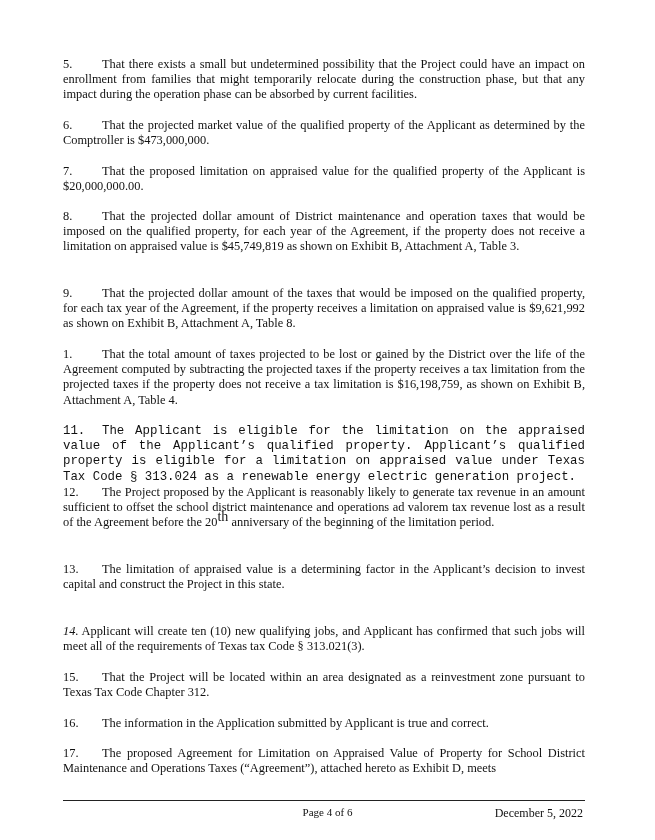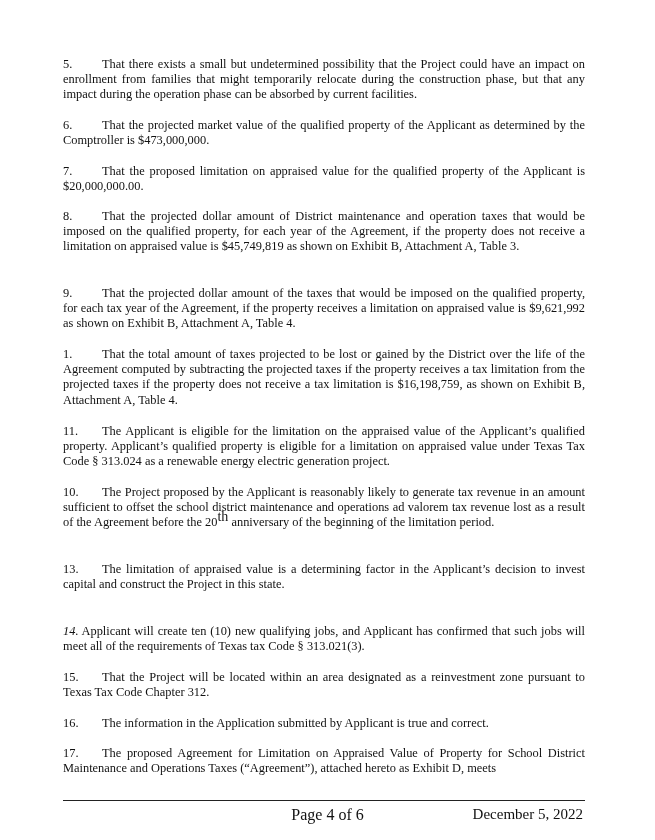--- a/index.html
+++ b/index.html
@@ -51,28 +51,28 @@
       width: 522px;
       height: 0;
       border-top: 1px solid #222222;
     }
     .footer-page {
       position: absolute;
       top: 806px;
       left: 0;
       width: 655px;
       text-align: center;
-      font-size: 16px;
+      font-size: 11px;
       font-family: "Liberation Serif", serif;
     }
     .footer-date {
       position: absolute;
       top: 806px;
       right: 72px;
-      font-size: 15px;
+      font-size: 12px;
       font-family: "Liberation Serif", serif;
     }
   </style>
 </head>
 <body>
 
 <div class="page">
 
   <p class="para" style="top:0px;">
     <span class="num">5.</span><span>That there exists a small but undetermined possibility that the Project could have an impact on enrollment from families that might temporarily relocate during the construction phase, but that any impact during the operation phase can be absorbed by current facilities.</span>
@@ -84,33 +84,33 @@
 
   <p class="para" style="top:107px;">
     <span class="num">7.</span><span>That the proposed limitation on appraised value for the qualified property of the Applicant is $20,000,000.00.</span>
   </p>
 
   <p class="para" style="top:152px;">
     <span class="num">8.</span><span>That the projected dollar amount of District maintenance and operation taxes that would be imposed on the qualified property, for each year of the Agreement, if the property does not receive a limitation on appraised value is $45,749,819 as shown on Exhibit B, Attachment A, Table 3.</span>
   </p>
 
   <p class="para" style="top:229px;">
-    <span class="num">9.</span><span>That the projected dollar amount of the taxes that would be imposed on the qualified property, for each tax year of the Agreement, if the property receives a limitation on appraised value is $9,621,992 as shown on Exhibit B, Attachment A, Table 4.</span>
+    <span class="num">9.</span><span>That the projected dollar amount of the taxes that would be imposed on the qualified property, for each tax year of the Agreement, if the property receives a limitation on appraised value is $9,621,992 as shown on Exhibit B, Attachment A, Table 8.</span>
   </p>
 
   <p class="para" style="top:290px;">
     <span class="num">1.</span><span>That the total amount of taxes projected to be lost or gained by the District over the life of the Agreement computed by subtracting the projected taxes if the property receives a tax limitation from the projected taxes if the property does not receive a tax limitation is $16,198,759, as shown on Exhibit B, Attachment A, Table 4.</span>
   </p>
 
-  <p class="para" style="top:367px;">
+  <p class="para" style="top:367px;font-family:Liberation Mono, monospace;">
     <span class="num">11.</span><span>The Applicant is eligible for the limitation on the appraised value of the Applicant’s qualified property.  Applicant’s qualified property is eligible for a limitation on appraised value under Texas Tax Code § 313.024 as a renewable energy electric generation project.</span>
   </p>
 
   <p class="para" style="top:428px;">
-    <span class="num">10.</span><span>The Project proposed by the Applicant is reasonably likely to generate tax revenue in an amount sufficient to offset the school district maintenance and operations ad valorem tax revenue lost as a result of the Agreement before the 20</span><sup>th</sup><span> anniversary of the beginning of the limitation period.</span>
+    <span class="num">12.</span><span>The Project proposed by the Applicant is reasonably likely to generate tax revenue in an amount sufficient to offset the school district maintenance and operations ad valorem tax revenue lost as a result of the Agreement before the 20</span><sup>th</sup><span> anniversary of the beginning of the limitation period.</span>
   </p>
 
   <p class="para" style="top:505px;">
     <span class="num">13.</span><span>The limitation of appraised value is a determining factor in the Applicant’s decision to invest capital and construct the Project in this state.</span>
   </p>
 
   <p class="para" style="top:567px;">
     <span class="num inline">14.</span><span>Applicant will create ten (10) new qualifying jobs, and Applicant has confirmed that such jobs will meet all of the requirements of Texas tax Code § 313.021(3).</span>
   </p>
 

